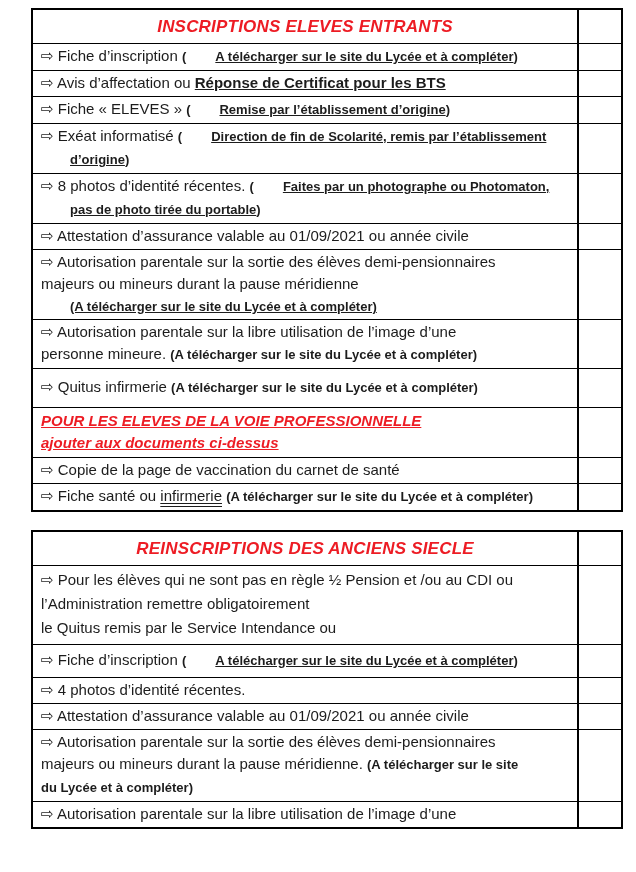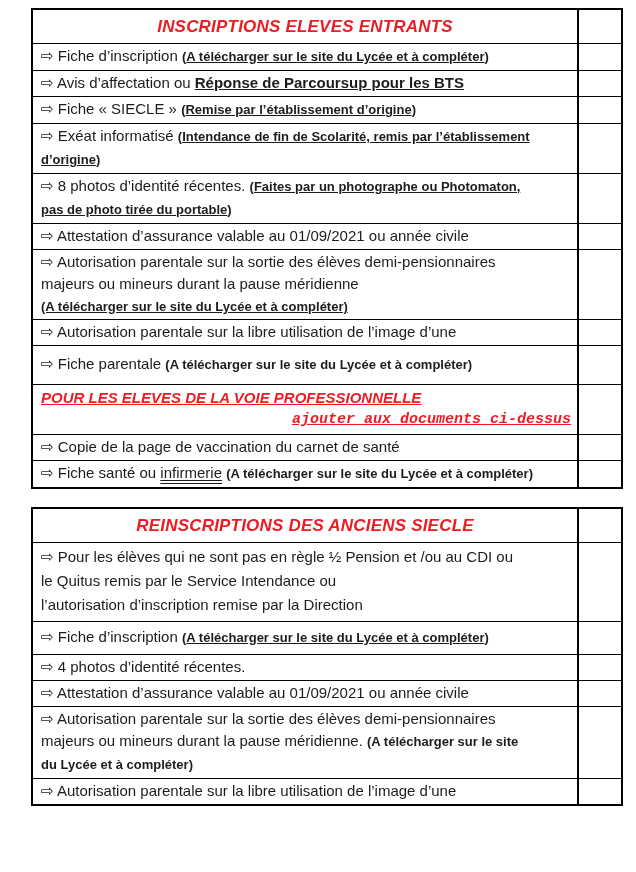--- a/index.html
+++ b/index.html
@@ -32,26 +32,26 @@
   .cell-check{ flex:0 0 44px; border-left:2px solid var(--line); }
 
   .title-row .cell-main{ text-align:center; padding:7px 6px 6px; }
   .tbl-title{
     color:var(--red);
     font-weight:bold; font-style:italic;
     font-size:17px; letter-spacing:.2px;
   }
 
   .line{ font-size:15px; line-height:22px; white-space:nowrap; }
-  .line.right{ text-align:right;font-family:Liberation Mono, monospace; }
+  .line.right{ text-align:left; }
 
   
   .sg-n{ }
   .sg-b{ font-weight:bold; font-size:13px; }
-  .sg-bu{ font-weight:bold; font-size:13px; text-decoration:underline; }
+  .sg-bu{ font-weight:bold; font-size:13px; text-decoration:underline;margin-left:29px; }
   .sg-BU{ font-weight:bold; text-decoration:underline; }
   .sg-B{ font-weight:normal; }
   .sg-du{ text-decoration:underline double; text-underline-offset:2px;text-align:center; }
   .sg-red{ color:var(--red); font-weight:bold; font-style:italic; text-decoration:underline; }
 
   
   #table1 .rows .row:nth-child(7) .cell-main{ padding-bottom:1px; }
   #table1 .rows .row:nth-child(9) .cell-main{ padding:7px 6px 8px 8px; }
   #table1 .rows .row:nth-child(10) .cell-main{ padding-top:2px; padding-bottom:3px; }
   #table2 .rows .row:nth-child(1) .line{ line-height:24px; }
@@ -72,33 +72,33 @@
     </div>
     <div class="rows">
         <div class="row">
           <div class="cell-main">
             <div class="line"><span class="sg-n">⇨  Fiche d’inscription </span><span class="sg-b">(</span><span class="sg-bu">A télécharger sur le site du Lycée et à compléter</span><span class="sg-b">)</span></div>
           </div>
           <div class="cell-check"></div>
         </div>
         <div class="row">
           <div class="cell-main">
-            <div class="line"><span class="sg-n">⇨ Avis d’affectation ou </span><span class="sg-BU">Réponse de Parcoursup pour les BTS</span></div>
-          </div>
-          <div class="cell-check"></div>
-        </div>
-        <div class="row">
-          <div class="cell-main">
-            <div class="line"><span class="sg-n">⇨ Fiche « SIECLE » </span><span class="sg-b">(</span><span class="sg-bu">Remise par l’établissement d’origine</span><span class="sg-b">)</span></div>
-          </div>
-          <div class="cell-check"></div>
-        </div>
-        <div class="row">
-          <div class="cell-main">
-            <div class="line"><span class="sg-n">⇨ Exéat informatisé </span><span class="sg-b">(</span><span class="sg-bu">Intendance de fin de Scolarité, remis par l’établissement</span></div>
+            <div class="line"><span class="sg-n">⇨ Avis d’affectation ou </span><span class="sg-BU">Réponse de Certificat pour les BTS</span></div>
+          </div>
+          <div class="cell-check"></div>
+        </div>
+        <div class="row">
+          <div class="cell-main">
+            <div class="line"><span class="sg-n">⇨ Fiche « ELEVES » </span><span class="sg-b">(</span><span class="sg-bu">Remise par l’établissement d’origine</span><span class="sg-b">)</span></div>
+          </div>
+          <div class="cell-check"></div>
+        </div>
+        <div class="row">
+          <div class="cell-main">
+            <div class="line"><span class="sg-n">⇨ Exéat informatisé </span><span class="sg-b">(</span><span class="sg-bu">Direction de fin de Scolarité, remis par l’établissement</span></div>
             <div class="line"><span class="sg-bu">d’origine</span><span class="sg-b">)</span></div>
           </div>
           <div class="cell-check"></div>
         </div>
         <div class="row">
           <div class="cell-main">
             <div class="line"><span class="sg-n">⇨ 8 photos d’identité récentes. </span><span class="sg-b">(</span><span class="sg-bu">Faites par un photographe ou Photomaton,</span></div>
             <div class="line"><span class="sg-bu">pas de photo tirée du portable</span><span class="sg-b">)</span></div>
           </div>
           <div class="cell-check"></div>
@@ -113,26 +113,27 @@
           <div class="cell-main">
             <div class="line"><span class="sg-n">⇨ Autorisation parentale sur la sortie des élèves demi-pensionnaires</span></div>
             <div class="line"><span class="sg-n">majeurs ou mineurs  durant la pause méridienne</span></div>
             <div class="line"><span class="sg-bu">(A télécharger sur le site du Lycée et à compléter)</span></div>
           </div>
           <div class="cell-check"></div>
         </div>
         <div class="row">
           <div class="cell-main">
             <div class="line"><span class="sg-n">⇨ Autorisation parentale sur la libre utilisation de l’image d’une</span></div>
-          </div>
-          <div class="cell-check"></div>
-        </div>
-        <div class="row">
-          <div class="cell-main">
-            <div class="line"><span class="sg-n">⇨ Fiche parentale </span><span class="sg-b">(A télécharger sur le site du Lycée et à compléter)</span></div>
+            <div class="line"><span class="sg-n">personne mineure. </span><span class="sg-b">(A télécharger sur le site du Lycée et à compléter)</span></div>
+          </div>
+          <div class="cell-check"></div>
+        </div>
+        <div class="row">
+          <div class="cell-main">
+            <div class="line"><span class="sg-n">⇨ Quitus infirmerie </span><span class="sg-b">(A télécharger sur le site du Lycée et à compléter)</span></div>
           </div>
           <div class="cell-check"></div>
         </div>
         <div class="row">
           <div class="cell-main">
             <div class="line"><span class="sg-red">POUR LES ELEVES DE LA VOIE PROFESSIONNELLE</span></div>
             <div class="line right"><span class="sg-red">ajouter aux documents ci-dessus</span></div>
           </div>
           <div class="cell-check"></div>
         </div>
@@ -155,22 +156,22 @@
     <div class="row title-row">
       <div class="cell-main">
         <span class="tbl-title">REINSCRIPTIONS DES ANCIENS SIECLE</span>
       </div>
       <div class="cell-check"></div>
     </div>
     <div class="rows">
         <div class="row">
           <div class="cell-main">
             <div class="line"><span class="sg-n">⇨ Pour les élèves qui ne sont pas en règle ½ Pension et /ou au CDI ou</span></div>
+            <div class="line"><span class="sg-n">l’Administration remettre obligatoirement</span></div>
             <div class="line"><span class="sg-B">le Quitus remis par le Service Intendance ou</span></div>
-            <div class="line"><span class="sg-B">l’autorisation d’inscription remise par la Direction</span></div>
           </div>
           <div class="cell-check"></div>
         </div>
         <div class="row">
           <div class="cell-main">
             <div class="line"><span class="sg-n">⇨  Fiche d’inscription </span><span class="sg-b">(</span><span class="sg-bu">A télécharger sur le site du Lycée et à compléter</span><span class="sg-b">)</span></div>
           </div>
           <div class="cell-check"></div>
         </div>
         <div class="row">

